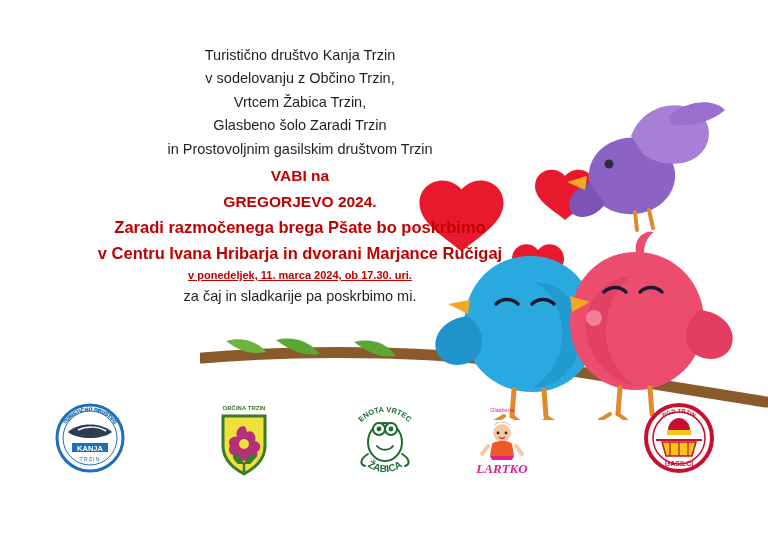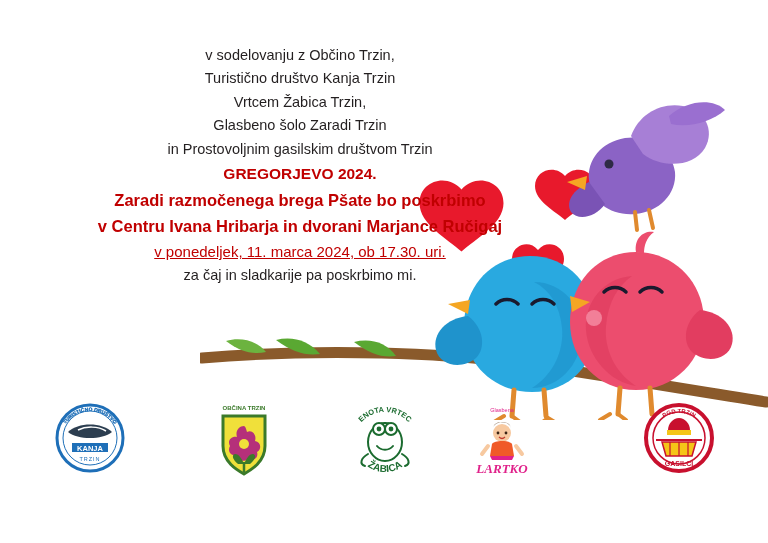--- a/index.html
+++ b/index.html
@@ -40,22 +40,22 @@
     font-weight: bold;
     font-size: 15.5px;
     color: #c00000;
   }
   .line.bold-red-big {
     font-weight: bold;
     font-size: 16.5px;
     color: #c00000;
   }
   .line.underline {
-    font-weight: normal;
-    font-size: 15px;
+    font-weight: bold;
+    font-size: 11px;
     color: #c00000;
     text-decoration: underline;
   }
   .line.spacer-top {
     margin-top: 2px;
   }
 
   
   .art {
     position: absolute;
@@ -142,25 +142,26 @@
         <circle cx="36" cy="88" r="8" fill="#f58fa5" opacity="0.8"></circle>
         <path d="M62 158 l -2 26" stroke="#e08a2e" stroke-width="5" stroke-linecap="round"></path>
         <path d="M92 158 l 2 26" stroke="#e08a2e" stroke-width="5" stroke-linecap="round"></path>
         <path d="M52 184 l -10 6 M60 184 l 8 6" stroke="#e08a2e" stroke-width="4" stroke-linecap="round"></path>
         <path d="M96 190 l -8 6 M96 190 l 10 6" stroke="#e08a2e" stroke-width="4" stroke-linecap="round"></path>
       </g>
     </svg>
   </div>
 
   <div class="text-block">
+    <div class="line">Turistično društvo Kanja Trzin</div>
     <div class="line">v sodelovanju z Občino Trzin,</div>
-    <div class="line">Turistično društvo Kanja Trzin</div>
     <div class="line">Vrtcem Žabica Trzin,</div>
     <div class="line">Glasbeno šolo Zaradi Trzin</div>
     <div class="line">in Prostovoljnim gasilskim društvom Trzin</div>
+    <div class="line bold spacer-top">VABI na</div>
     <div class="line bold">GREGORJEVO 2024.</div>
     <div class="line bold-red-big">Zaradi razmočenega brega Pšate bo poskrbimo</div>
     <div class="line bold-red-big">v Centru Ivana Hribarja in dvorani Marjance Ručigaj</div>
     <div class="line underline">v ponedeljek, 11. marca 2024, ob 17.30. uri.</div>
     <div class="line">za čaj in sladkarije pa poskrbimo mi.</div>
   </div>
 
   <div class="logos">
 
     <div class="logo l1">

